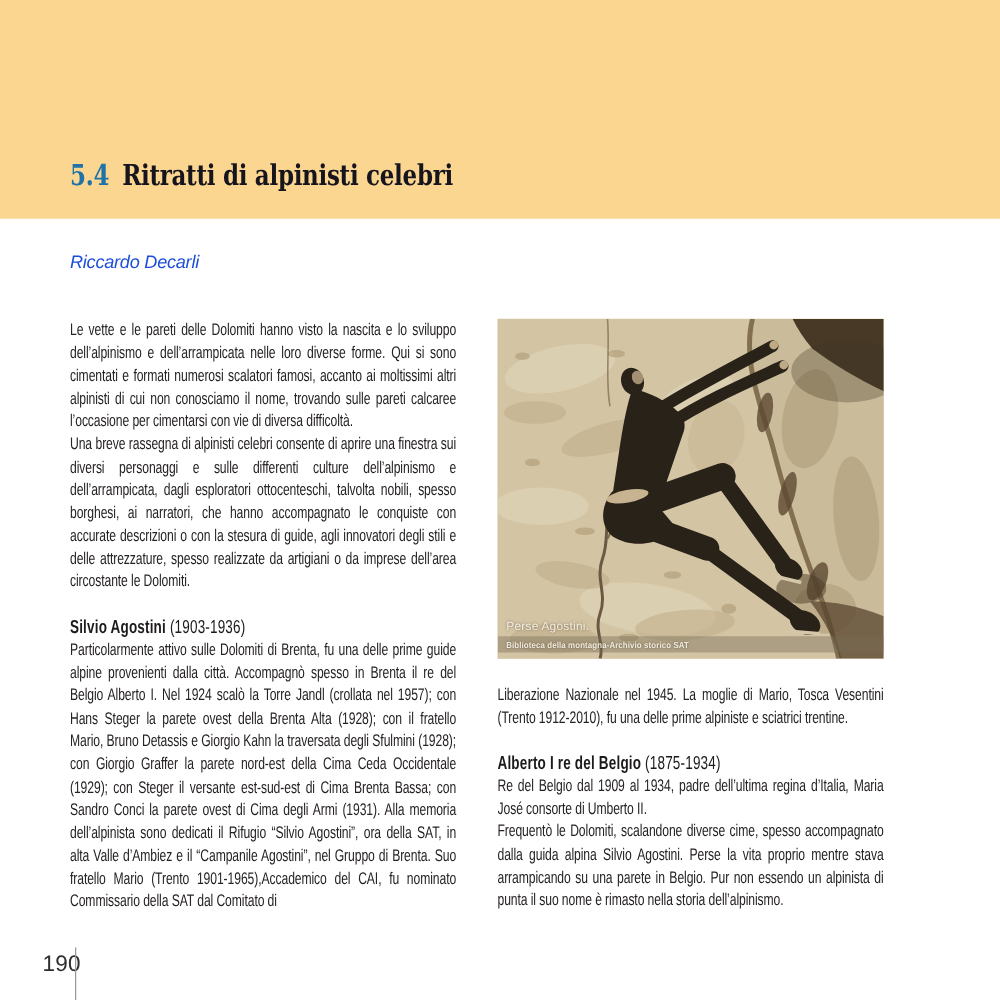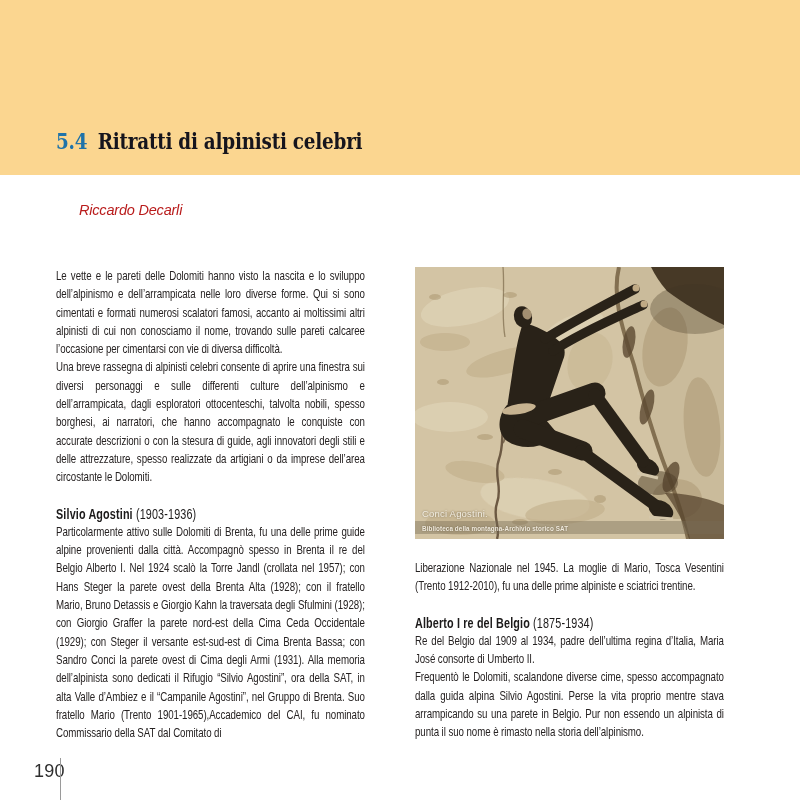--- a/index.html
+++ b/index.html
@@ -10,25 +10,25 @@
   .band{position:absolute;top:0;left:0;width:800px;height:175px;background:#fbd690;}
   .title-row{
     position:absolute;left:56px;top:127px;white-space:nowrap;
     font-family:"DejaVu Serif",serif;font-weight:700;font-size:23px;
     transform:scaleX(0.80);transform-origin:0 0;letter-spacing:-0.3px;color:#16151d;
   }
   .section-number{color:#1f73a9;margin-right:13px;}
 
   .author{
     position:absolute;left:56px;top:202px;font-style:italic;
-    font-size:14.5px;color:#b91c1c;letter-spacing:-0.2px;margin-left:23px;
+    font-size:14.5px;color:#1d4ed8;letter-spacing:-0.2px;
   }
 
   
-  .columns{position:absolute;left:56px;top:255px;width:651px;display:flex;gap:50px;align-items:flex-start;margin-top:12px;}
+  .columns{position:absolute;left:56px;top:255px;width:651px;display:flex;gap:33px;align-items:flex-start;}
   .col{width:309px;flex:0 0 309px;}
   .col-inner{
     width:429px;transform:scaleX(0.72);transform-origin:0 0;
     text-align:justify;color:#262222;font-size:13.5px;line-height:18.3px;
     letter-spacing:-0.1px;hyphens:auto;
   }
   .col-inner p{margin:0;}
   .subheading{margin:18px 0 0 0;font-size:15px;line-height:18.3px;font-weight:700;color:#1c1a1a;letter-spacing:0.2px;}
   .subheading .dates{font-weight:400;}
   .col-right .col-inner{margin-top:20px;}
@@ -150,21 +150,21 @@
             <ellipse cx="112" cy="47" rx="4.5" ry="5.5" fill="#b49f7d" transform="rotate(-18 112 47)" opacity="0.9"></ellipse>
             <circle cx="221" cy="21" r="3.5" fill="#c4ae88"></circle>
             <circle cx="229" cy="37" r="3.5" fill="#c4ae88"></circle>
             <ellipse cx="104" cy="142" rx="17" ry="5" fill="#cbb794" transform="rotate(-10 104 142)"></ellipse>
             <path d="M222,206 L243,211" stroke="#d9ccb0" stroke-width="3"></path>
             <path d="M234,250 L258,252" stroke="#d9ccb0" stroke-width="3"></path>
           </g>
           <rect width="309" height="272" fill="#8a7454" opacity="0.06"></rect>
         </svg>
         <div class="photo-strip"></div>
-        <div class="caption-title">Conci Agostini.</div>
+        <div class="caption-title">Perse Agostini.</div>
         <div class="caption-credit">Biblioteca della montagna-Archivio storico SAT</div>
       </div>
 
       <div class="col-inner">
         <p>Liberazione Nazionale nel 1945. La moglie di Mario, Tosca Vesentini (Trento 1912-2010), fu una delle prime alpiniste e sciatrici trentine.</p>
         <h3 class="subheading"><span>Alberto I re del Belgio</span><span class="dates"> (1875-1934)</span></h3>
         <p>Re del Belgio dal 1909 al 1934, padre dell’ultima regina d’Italia, Maria José consorte di Umberto II.</p>
         <p>Frequentò le Dolomiti, scalandone diverse cime, spesso accompagnato dalla guida alpina Silvio Agostini. Perse la vita proprio mentre stava arrampicando su una parete in Belgio. Pur non essendo un alpinista di punta il suo nome è rimasto nella storia dell’alpinismo.</p>
       </div>
     </div>

